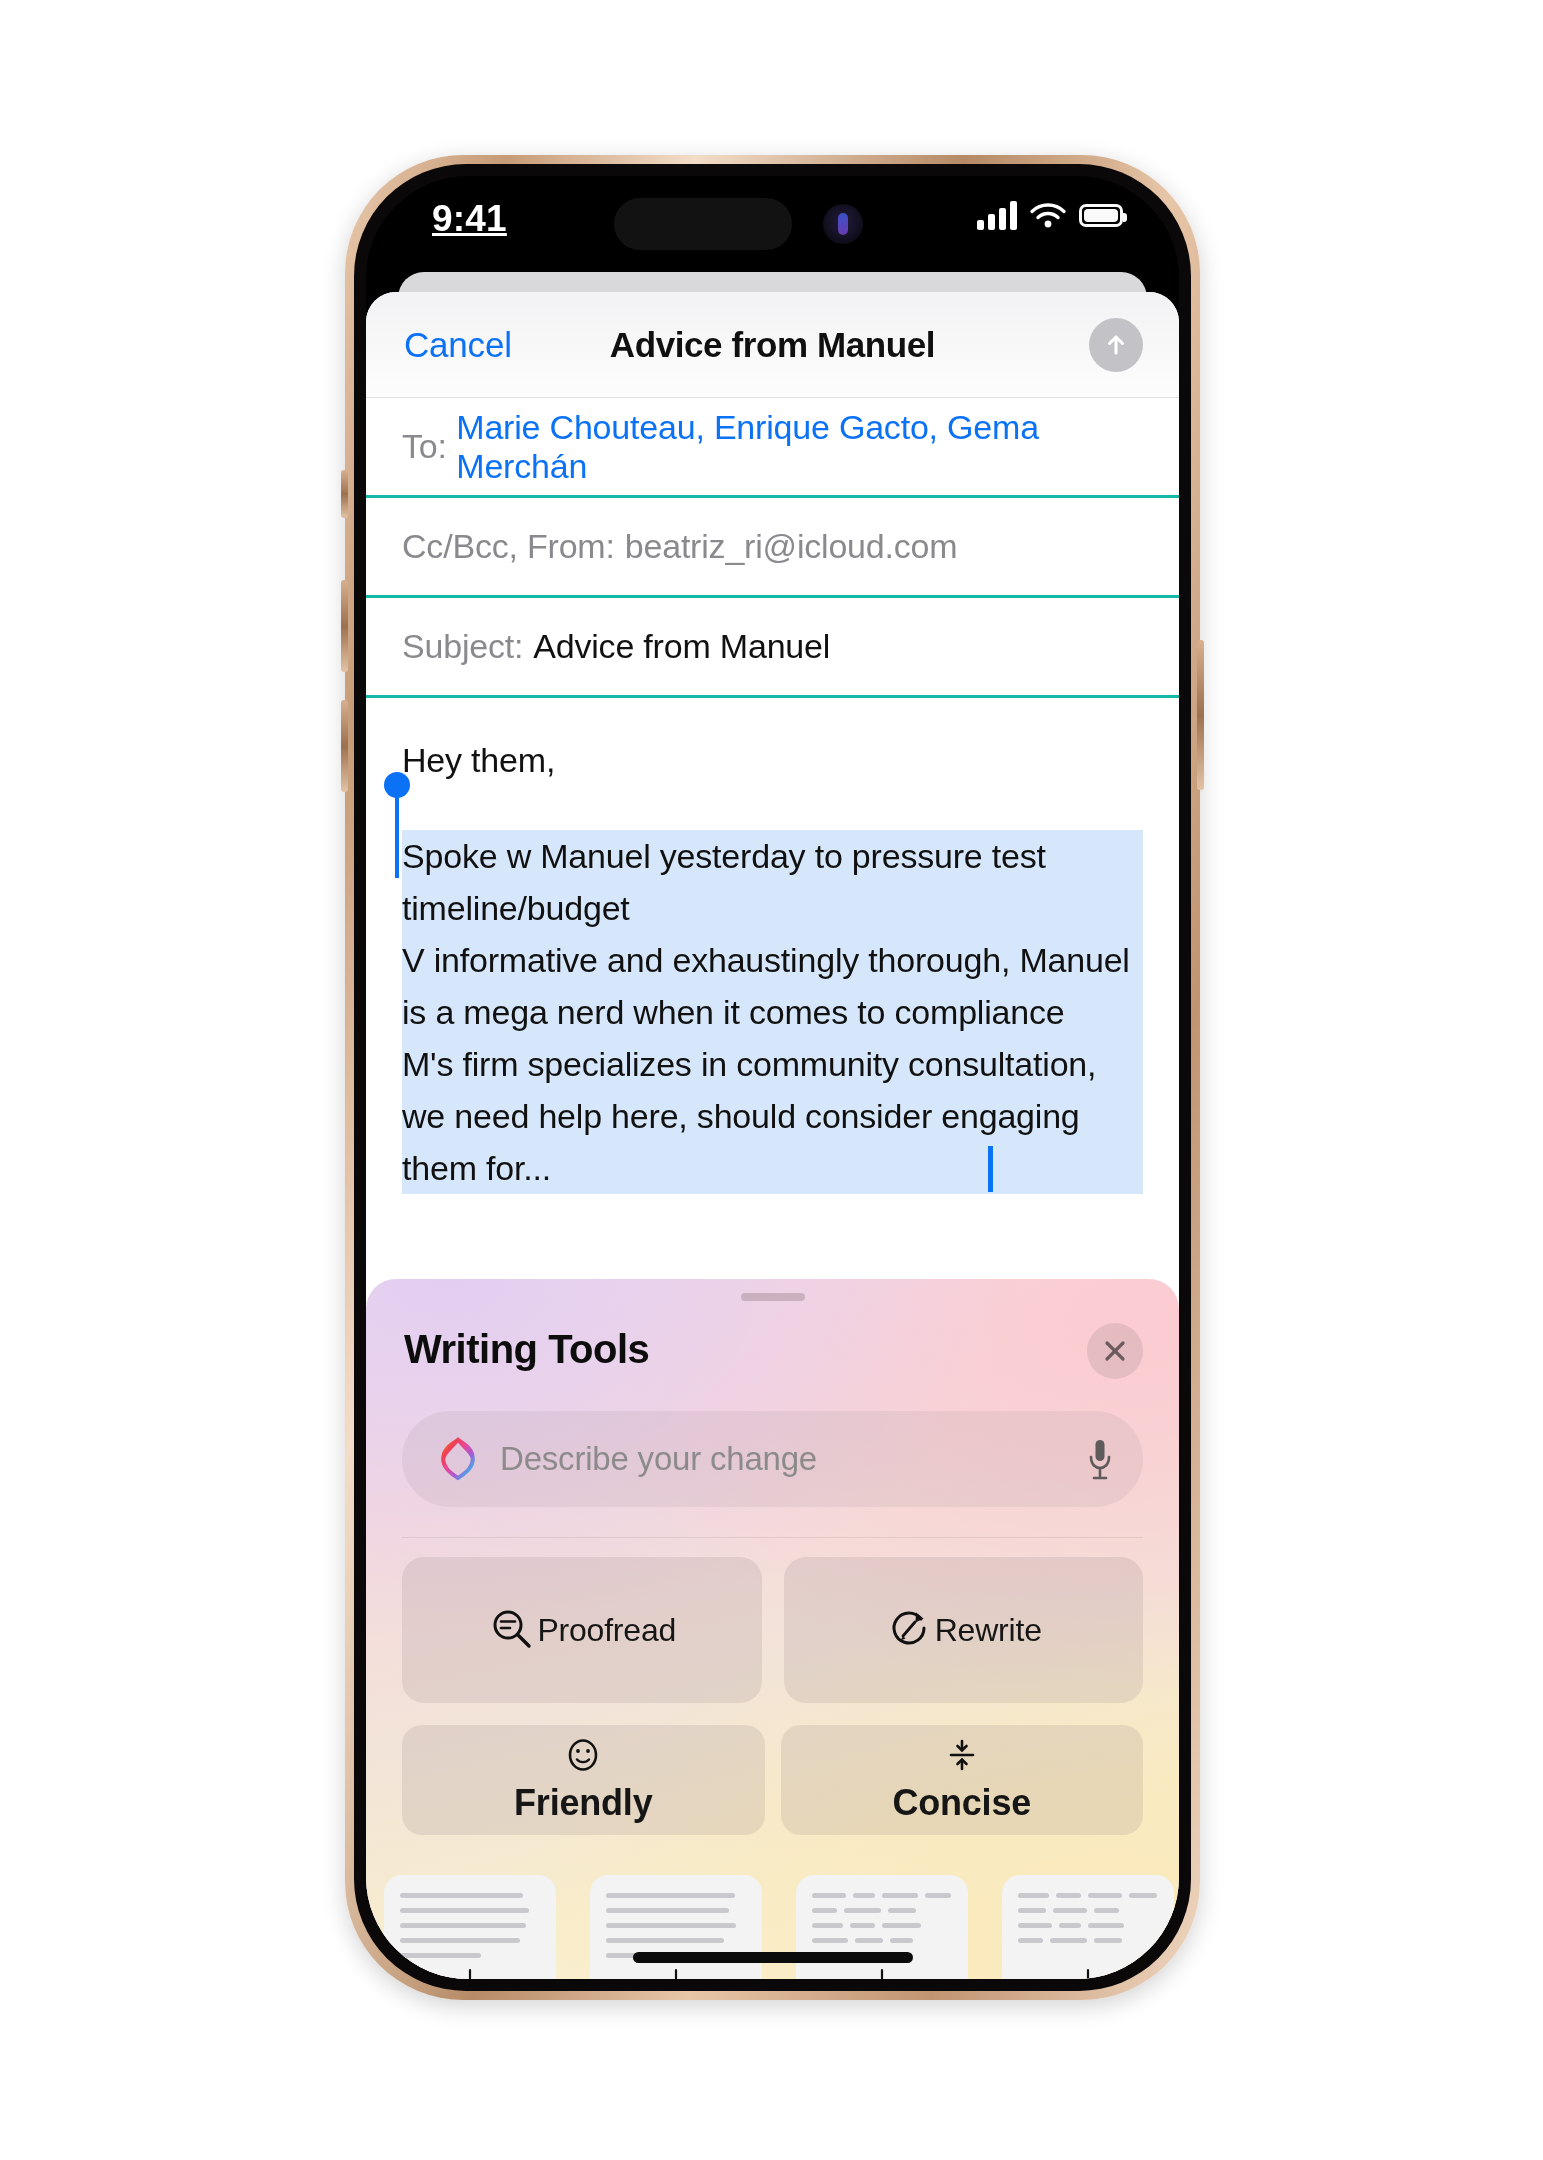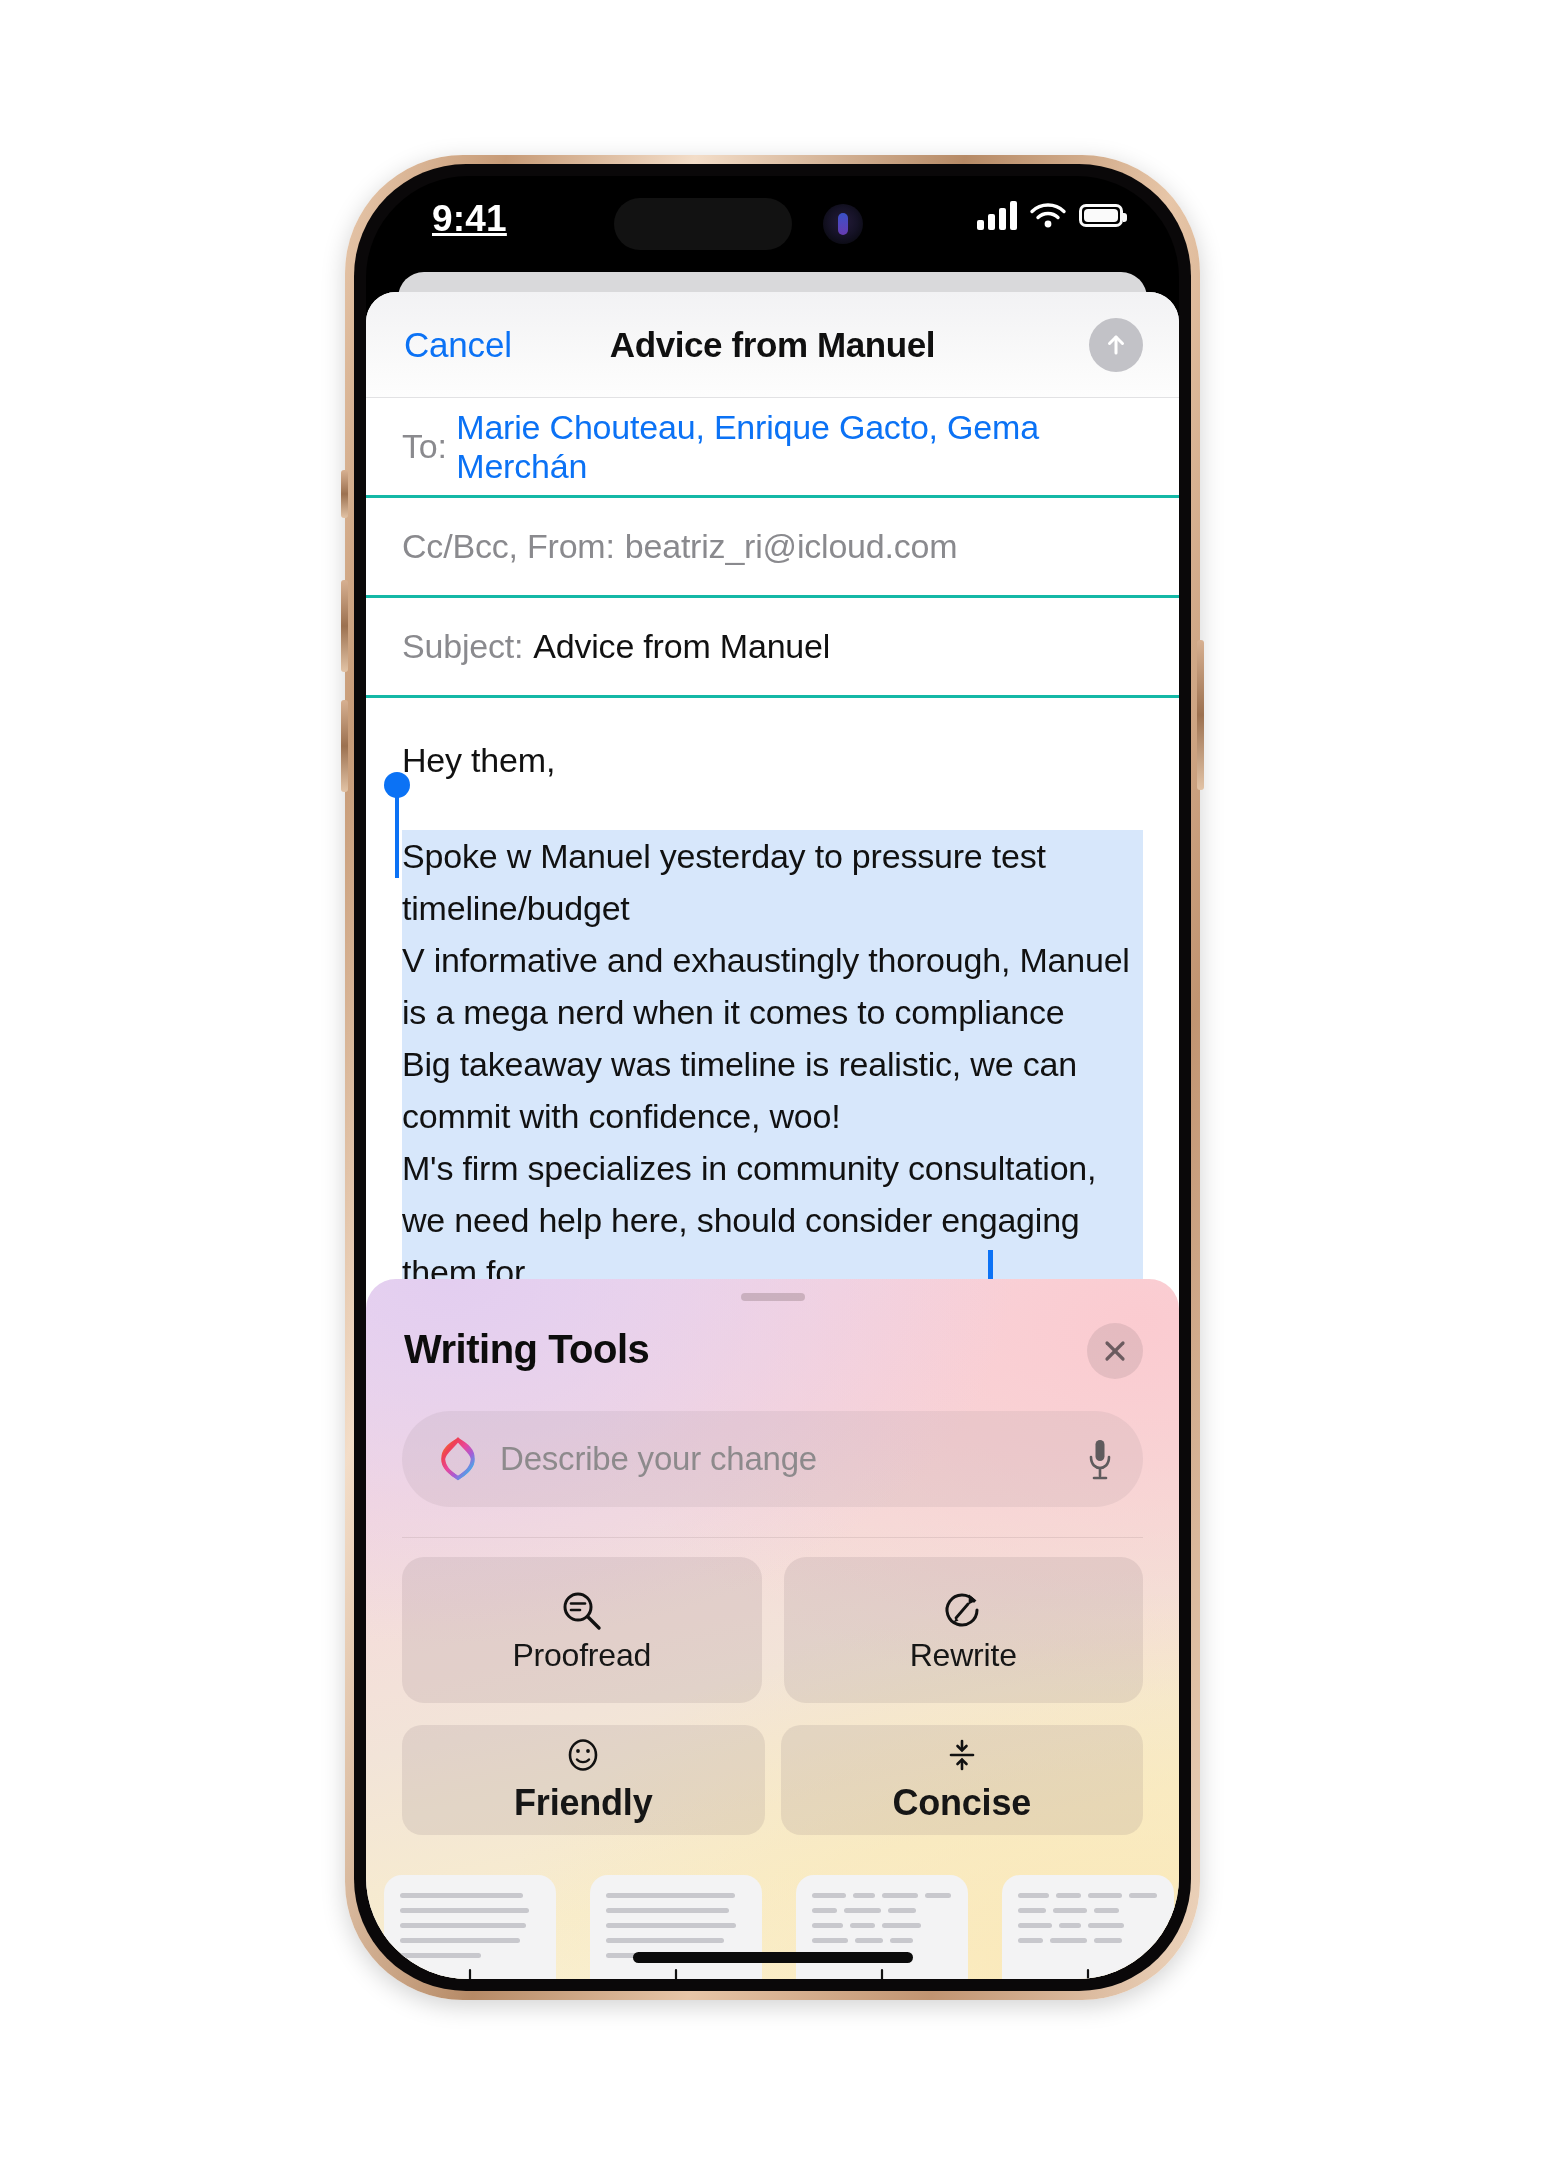--- a/index.html
+++ b/index.html
@@ -172,21 +172,21 @@
   .ai-icon { width:52px; height:52px; flex:0 0 52px; margin-right:16px; }
   .wt-placeholder { font-size:33px; color:#8d8a8c; letter-spacing:-.2px; flex:1; }
   .mic { width:26px; height:44px; flex:0 0 26px; }
 
   .wt-sep { position:absolute; left:36px; top:258px; width:741px; height:1px; background:rgba(120,100,100,.15); }
 
   .wt-row-big { position:absolute; left:36px; top:278px; width:741px; display:flex; gap:22px; }
   .big-card {
     flex:1; height:146px; border-radius:22px;
     background:rgba(138,118,122,.16);
-    display:flex; flex-direction:column; align-items:center; justify-content:center; 
+    display:flex; flex-direction:row; align-items:center; justify-content:center; 
   }
   .big-card .lbl { font-size:32px; color:#161616; letter-spacing:-.2px; }
 
   .wt-row-tone { position:absolute; left:36px; top:446px; width:741px; display:flex; gap:16px; }
   .tone-card {
     flex:1; height:110px; border-radius:20px;
     background:rgba(138,118,122,.16);
     display:flex; flex-direction:column; align-items:center; justify-content:center; gap:8px;
   }
   .tone-card .lbl { font-size:36px; font-weight:600; color:#161616; letter-spacing:-.2px; }
@@ -281,21 +281,20 @@
         <span class="gap6"></span>
         <span class="fvalue-dark">Advice from Manuel</span>
       </div>
 
       <div class="body-area">
         <div class="greet">Hey them,</div>
         <div class="sel-wrap">
           <div class="handle-start"></div>
           <p>Spoke w Manuel yesterday to pressure test timeline/budget</p>
           <p>V informative and exhaustingly thorough, Manuel is a mega nerd when it comes to compliance</p>
-          <p>Big takeaway was timeline is realistic, we can commit with confidence, woo!</p>
           <p>M's firm specializes in community consultation, we need help here, should consider engaging</p>
           <p>them for... </p>
           <div class="caret-end"></div>
         </div>
       </div>
 
       <div class="wt-panel">
         <div class="wt-grabber"></div>
         <div class="wt-title">Writing Tools</div>
 

